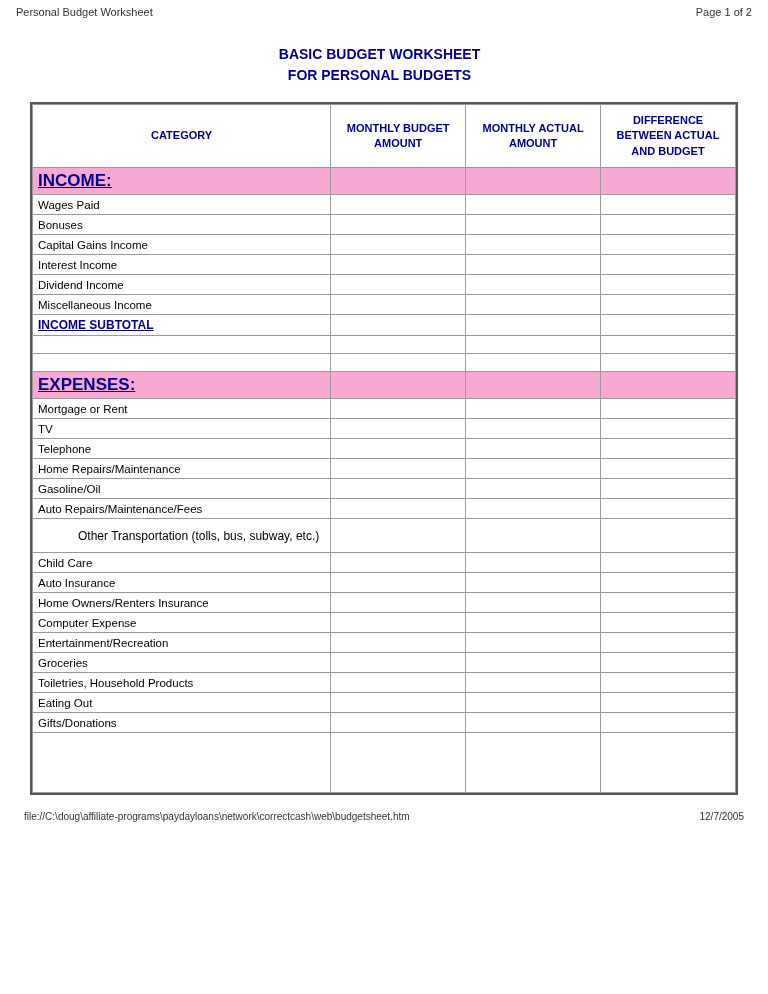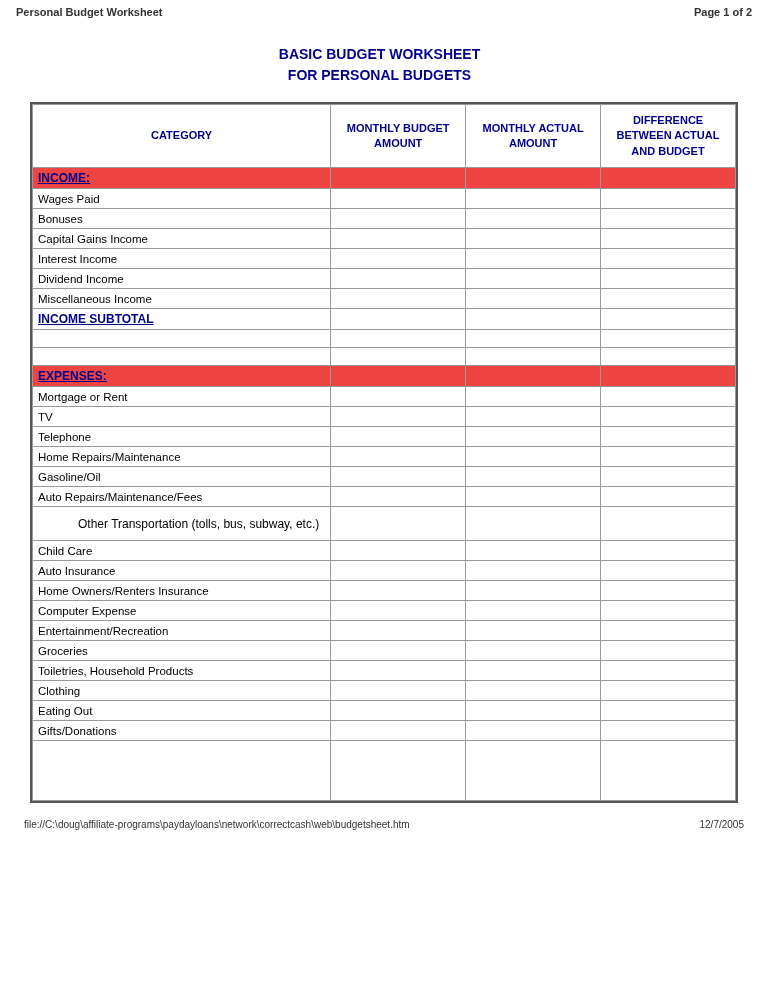--- a/index.html
+++ b/index.html
@@ -11,21 +11,20 @@
       width: 768px;
       min-height: 994px;
       position: relative;
     }
     .page-header {
       display: flex;
       justify-content: space-between;
       padding: 6px 16px;
       font-size: 11px;
       color: #333;
-      font-weight: bold;
     }
     .page-title-area {
       text-align: center;
       margin: 20px 9px 16px 0;
     }
     .page-title-area h1 {
       font-size: 14px;
       font-weight: bold;
       color: #00008B;
       text-transform: uppercase;
@@ -57,25 +56,25 @@
     .col-category {
       width: 42%;
       text-align: left;
     }
     .col-budget, .col-actual, .col-diff {
       width: 19%;
       text-align: center;
     }
     .section-label td {
       font-weight: bold;
-      font-size: 12px;
+      font-size: 17px;
       color: #00008B;
       text-decoration: underline;
       padding: 3px 5px;
-      background: #ef4444;
+      background: #f9a8d4;
     }
     .subtotal-row td {
       font-weight: bold;
       font-size: 12px;
       color: #00008B;
       text-decoration: underline;
     }
     .data-row td {
       font-size: 11.5px;
       height: 20px;
@@ -276,26 +275,20 @@
           <td></td>
           <td></td>
       </tr>
       <tr class="data-row">
         <td>Toiletries, Household Products</td>
         <td></td>
           <td></td>
           <td></td>
       </tr>
       <tr class="data-row">
-        <td>Clothing</td>
-        <td></td>
-          <td></td>
-          <td></td>
-      </tr>
-      <tr class="data-row">
         <td>Eating Out</td>
         <td></td>
           <td></td>
           <td></td>
       </tr>
       <tr class="data-row">
         <td>Gifts/Donations</td>
         <td></td>
           <td></td>
           <td></td>

